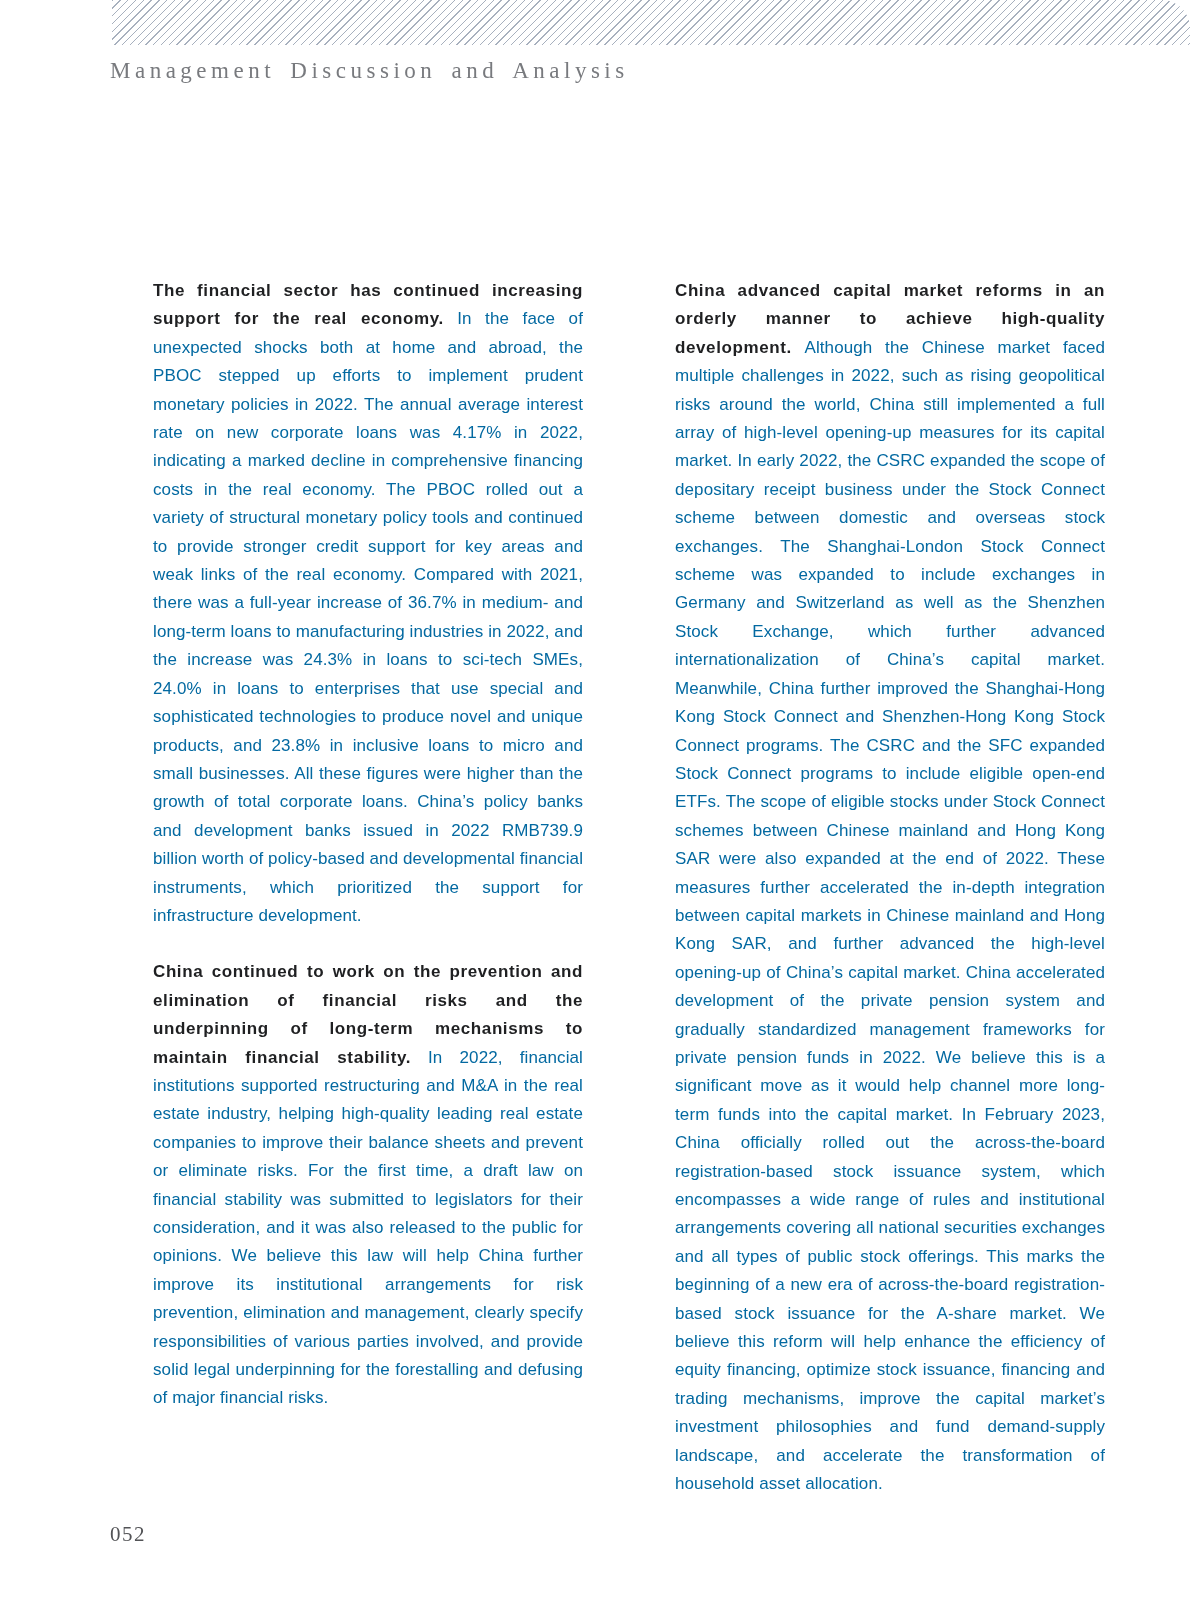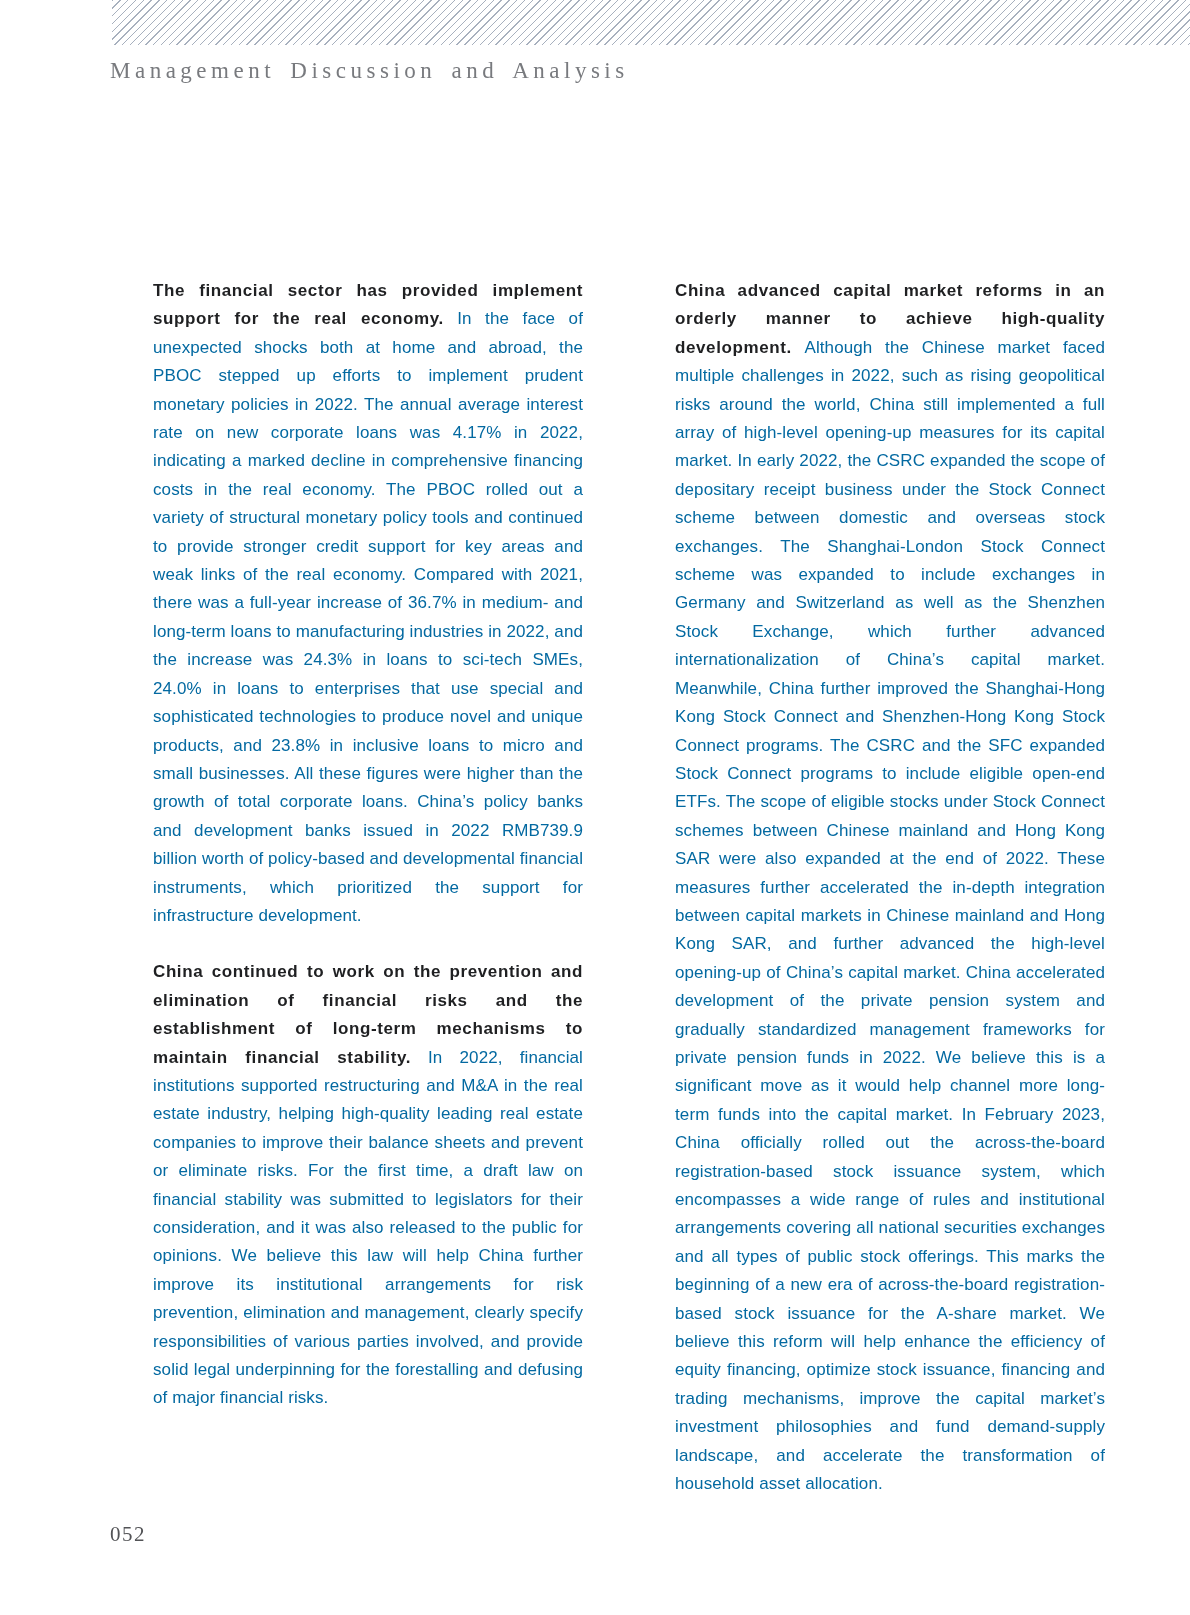--- a/index.html
+++ b/index.html
@@ -7,20 +7,21 @@
     padding: 0;
     background: #ffffff;
   }
   .page {
     position: relative;
     width: 1190px;
     height: 1615px;
     background: #ffffff;
     overflow: hidden;
     font-family: "Liberation Sans", sans-serif;
+    border-radius: 28px;
   }
   .hatch-banner {
     position: absolute;
     left: 112px;
     top: 0;
     width: 1078px;
     height: 45px;
     background: repeating-linear-gradient(
       135deg,
       rgba(158, 168, 183, 0.9) 0px,
@@ -84,25 +85,25 @@
 <div class="page">
 
   <div class="hatch-banner"></div>
 
   <h1 class="page-header">Management Discussion and Analysis</h1>
 
   <div class="columns">
 
     <div class="col">
       <p class="para">
-        <strong class="lead">The financial sector has provided implement support for the real economy.</strong>
+        <strong class="lead">The financial sector has continued increasing support for the real economy.</strong>
         <span class="body-text">In the face of unexpected shocks both at home and abroad, the PBOC stepped up efforts to implement prudent monetary policies in 2022. The annual average interest rate on new corporate loans was 4.17% in 2022, indicating a marked decline in comprehensive financing costs in the real economy. The PBOC rolled out a variety of structural monetary policy tools and continued to provide stronger credit support for key areas and weak links of the real economy. Compared with 2021, there was a full-year increase of 36.7% in medium- and long-term loans to manufacturing industries in 2022, and the increase was 24.3% in loans to sci-tech SMEs, 24.0% in loans to enterprises that use special and sophisticated technologies to produce novel and unique products, and 23.8% in inclusive loans to micro and small businesses. All these figures were higher than the growth of total corporate loans. China’s policy banks and development banks issued in 2022 RMB739.9 billion worth of policy-based and developmental financial instruments, which prioritized the support for infrastructure development.</span>
       </p>
       <p class="para">
-        <strong class="lead">China continued to work on the prevention and elimination of financial risks and the establishment of long-term mechanisms to maintain financial stability.</strong>
+        <strong class="lead">China continued to work on the prevention and elimination of financial risks and the underpinning of long-term mechanisms to maintain financial stability.</strong>
         <span class="body-text">In 2022, financial institutions supported restructuring and M&amp;A in the real estate industry, helping high-quality leading real estate companies to improve their balance sheets and prevent or eliminate risks. For the first time, a draft law on financial stability was submitted to legislators for their consideration, and it was also released to the public for opinions. We believe this law will help China further improve its institutional arrangements for risk prevention, elimination and management, clearly specify responsibilities of various parties involved, and provide solid legal underpinning for the forestalling and defusing of major financial risks.</span>
       </p>
     </div>
 
     <div class="col">
       <p class="para">
         <strong class="lead">China advanced capital market reforms in an orderly manner to achieve high-quality development.</strong>
         <span class="body-text">Although the Chinese market faced multiple challenges in 2022, such as rising geopolitical risks around the world, China still implemented a full array of high-level opening-up measures for its capital market. In early 2022, the CSRC expanded the scope of depositary receipt business under the Stock Connect scheme between domestic and overseas stock exchanges. The Shanghai-London Stock Connect scheme was expanded to include exchanges in Germany and Switzerland as well as the Shenzhen Stock Exchange, which further advanced internationalization of China’s capital market. Meanwhile, China further improved the Shanghai-Hong Kong Stock Connect and Shenzhen-Hong Kong Stock Connect programs. The CSRC and the SFC expanded Stock Connect programs to include eligible open-end ETFs. The scope of eligible stocks under Stock Connect schemes between Chinese mainland and Hong Kong SAR were also expanded at the end of 2022. These measures further accelerated the in-depth integration between capital markets in Chinese mainland and Hong Kong SAR, and further advanced the high-level opening-up of China’s capital market. China accelerated development of the private pension system and gradually standardized management frameworks for private pension funds in 2022. We believe this is a significant move as it would help channel more long-term funds into the capital market. In February 2023, China officially rolled out the across-the-board registration-based stock issuance system, which encompasses a wide range of rules and institutional arrangements covering all national securities exchanges and all types of public stock offerings. This marks the beginning of a new era of across-the-board registration-based stock issuance for the A-share market. We believe this reform will help enhance the efficiency of equity financing, optimize stock issuance, financing and trading mechanisms, improve the capital market’s investment philosophies and fund demand-supply landscape, and accelerate the transformation of household asset allocation.</span>
       </p>
     </div>

